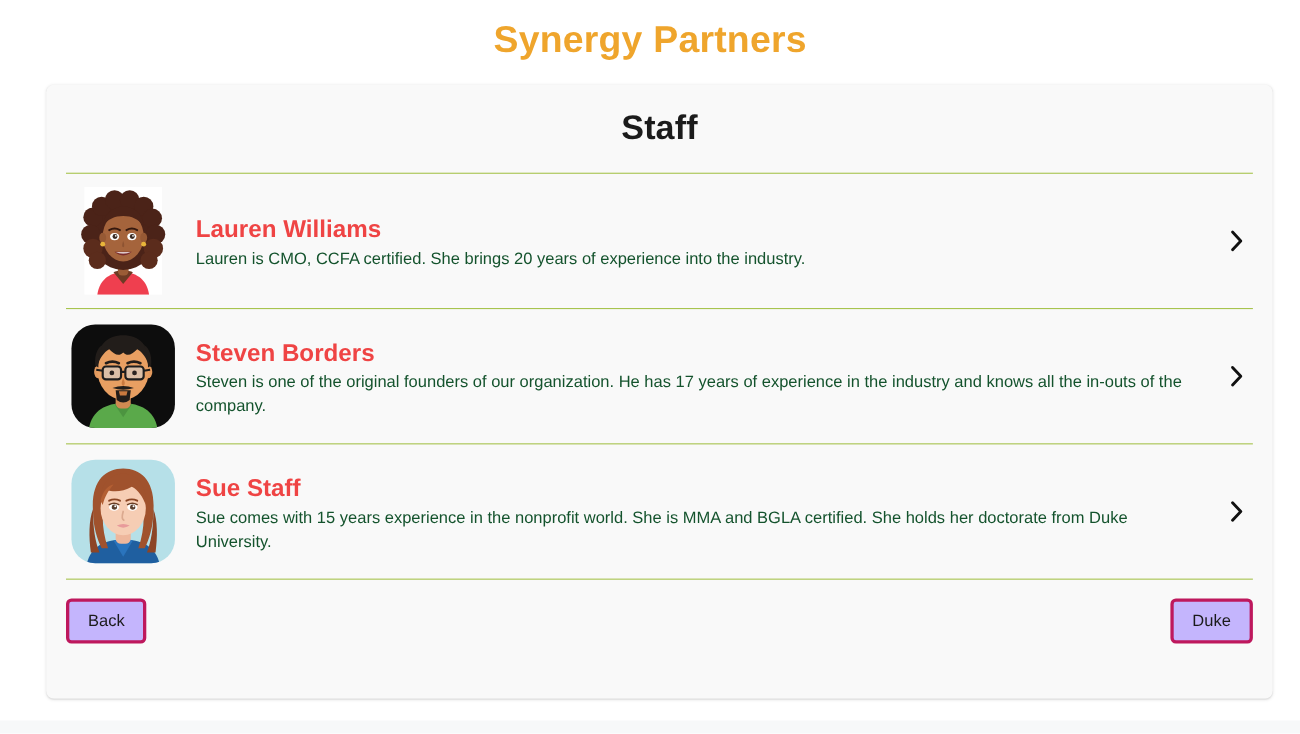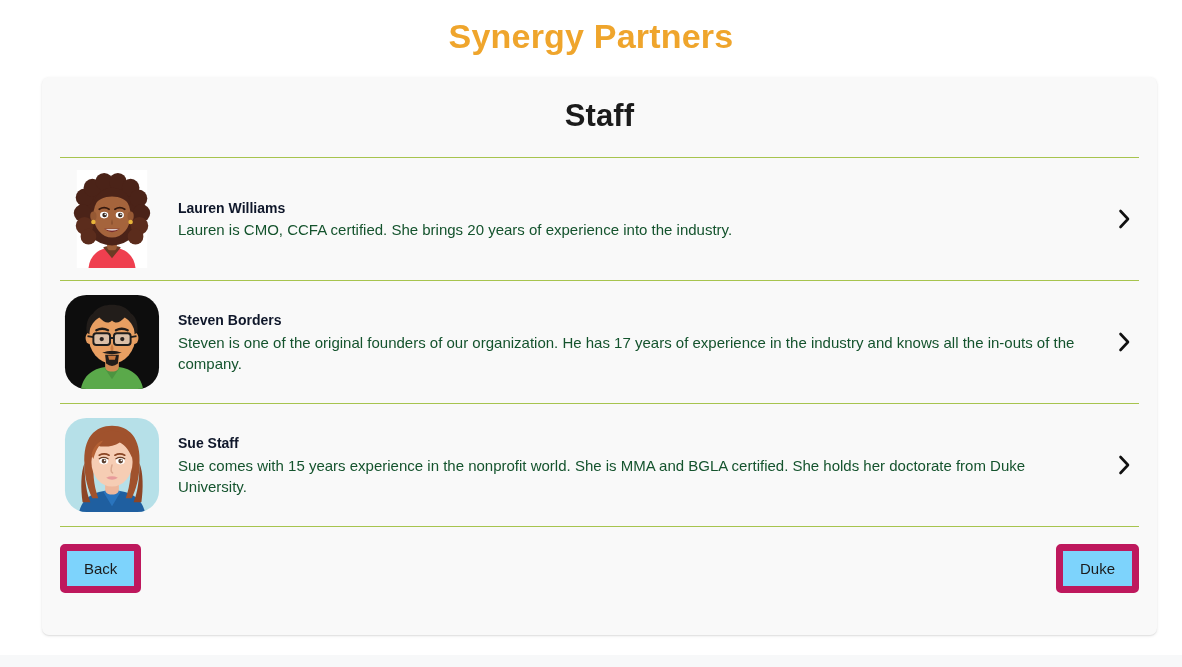--- a/index.html
+++ b/index.html
@@ -102,23 +102,23 @@
     display: block;
   }
 
   .staff-text {
     flex: 1 1 auto;
     padding-right: 18px;
     min-width: 0;
   }
 
   .staff-name {
-    font-size: 14px;
+    font-size: 22px;
     font-weight: 600;
-    color: #0f172a;
+    color: #ef4444;
     line-height: 1.45;
     margin-bottom: 1px;
   }
 
   .staff-desc {
     font-size: 15px;
     font-weight: 400;
     color: #14532d;
     line-height: 1.42;
   }
@@ -139,22 +139,22 @@
     display: flex;
     align-items: center;
     justify-content: space-between;
     padding: 17px 18px 0 18px;
   }
 
   .nav-btn {
     font-family: "Liberation Sans", sans-serif;
     font-size: 15px;
     color: #1b1b1b;
-    background: #7dd3fc;
-    border: 7px solid #be185d;
+    background: #c4b5fd;
+    border: 3px solid #be185d;
     border-radius: 5px;
     padding: 7px 17px;
     line-height: 1.4;
     cursor: pointer;
   }
 
   
   .bottom-strip {
     position: absolute;
     left: 0;

